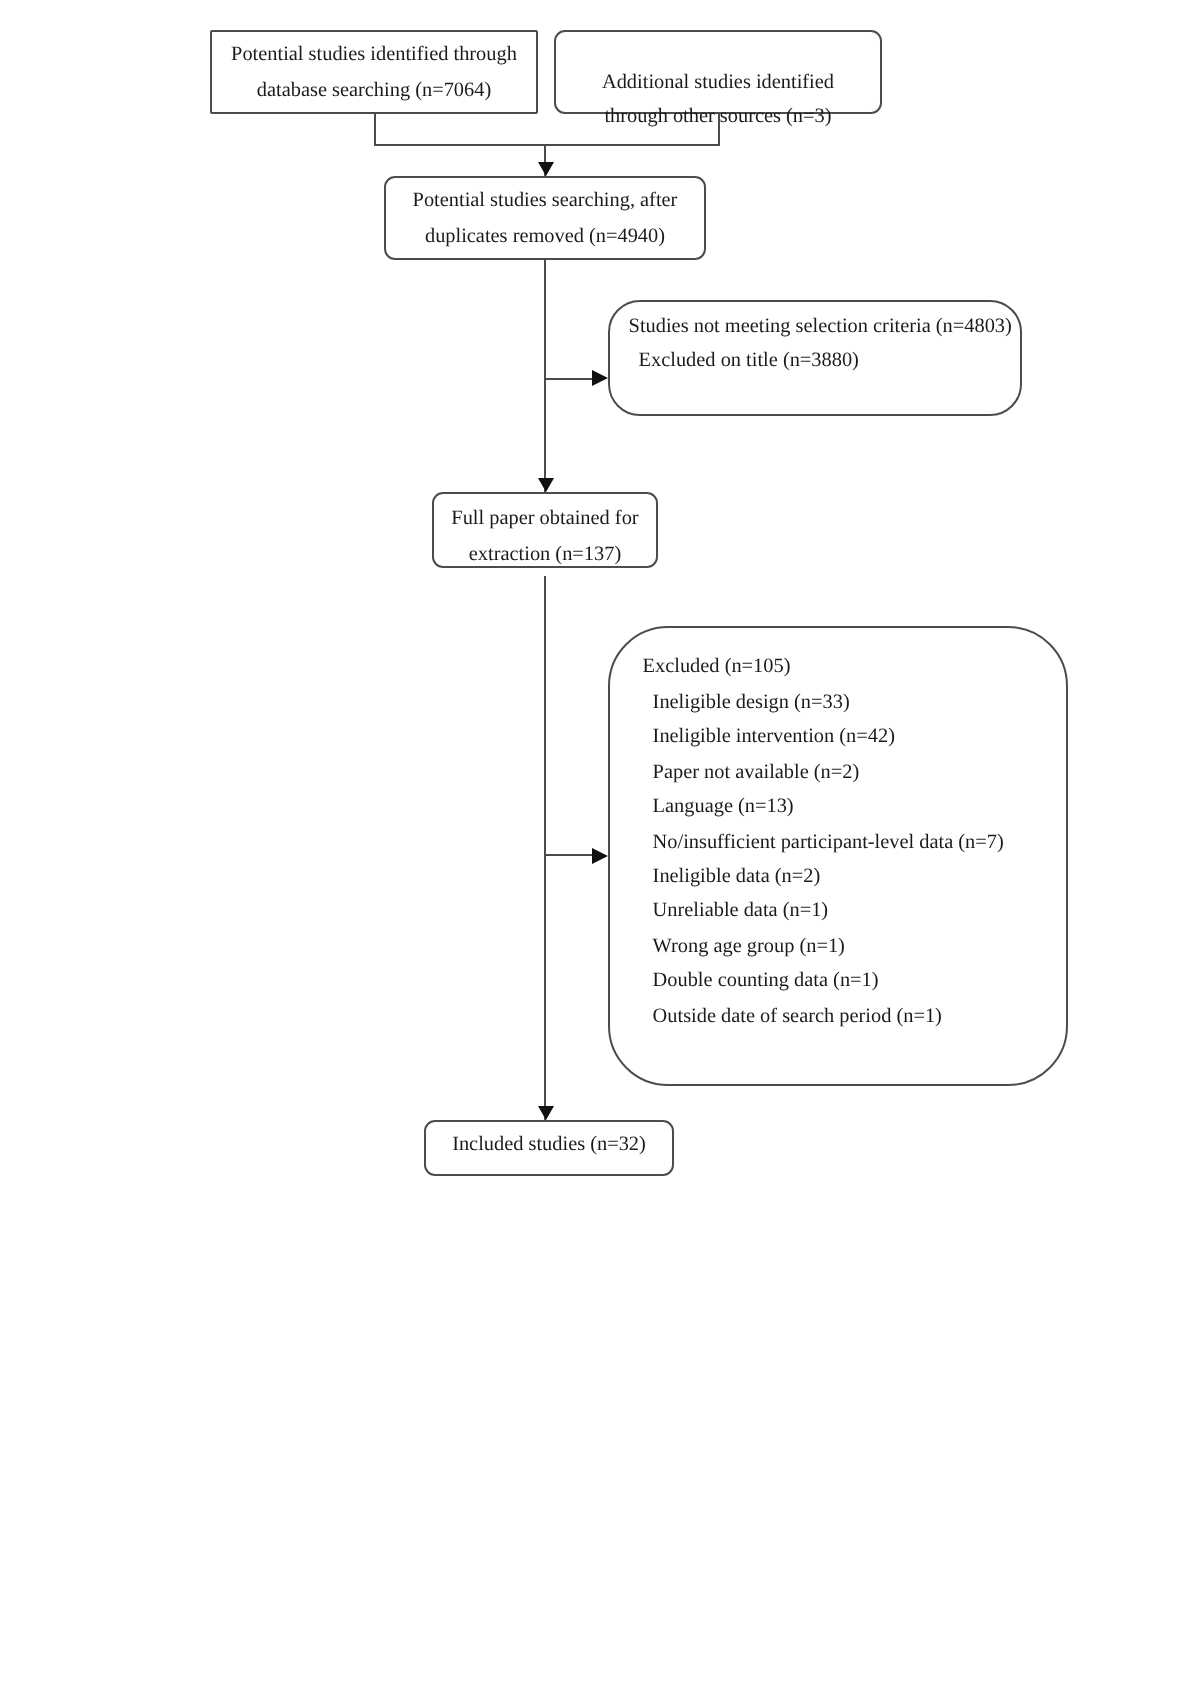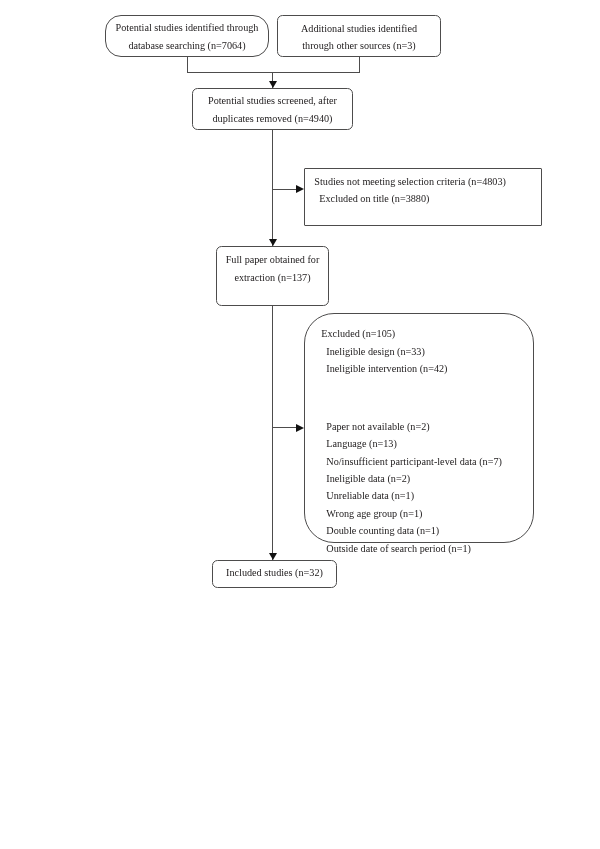--- a/index.html
+++ b/index.html
@@ -37,61 +37,61 @@
   <div class="line" style="left:272px;top:129px;width:1px;height:118px;"></div>
   <div class="line" style="left:272px;top:188.5px;width:25px;height:1px;"></div>
   <div class="arrow right" style="left:296px;top:185.2px;"></div>
   <div class="arrow down" style="left:268.8px;top:238.6px;"></div>
 
   <div class="line" style="left:272px;top:288px;width:1px;height:272px;"></div>
   <div class="line" style="left:272px;top:427px;width:25px;height:1px;"></div>
   <div class="arrow right" style="left:296px;top:423.6px;"></div>
   <div class="arrow down" style="left:268.8px;top:552.6px;"></div>
 
-  <div class="node center" style="left:105px;top:15px;width:164px;height:42px;border-radius:16px;">
+  <div class="node center" style="left:105px;top:15px;width:164px;height:42px;border-radius:1px;">
     <div class="txt" style="top:3.3px;line-height:17.4px;">
       <div>Potential studies identified through</div>
       <div>database searching (n=7064)</div>
     </div>
   </div>
 
   <div class="node center" style="left:277px;top:15px;width:164px;height:42px;border-radius:5.5px;">
-    <div class="txt" style="top:4px;line-height:17.4px;">
+    <div class="txt" style="top:17px;line-height:17.4px;">
       <div>Additional studies identified</div>
       <div>through other sources (n=3)</div>
     </div>
   </div>
 
   <div class="node center" style="left:192px;top:88px;width:161px;height:42px;border-radius:5.5px;">
     <div class="txt" style="top:3.3px;line-height:17.4px;">
-      <div>Potential studies screened, after</div>
+      <div>Potential studies searching, after</div>
       <div>duplicates removed (n=4940)</div>
     </div>
   </div>
 
-  <div class="node left" style="left:304px;top:168px;width:238px;height:58px;border-radius:1px;">
+  <div class="node left" style="left:304px;top:150px;width:207px;height:58px;border-radius:16px;">
     <div class="txt" style="top:4.1px;left:9.3px;line-height:17.25px;">
       <div>Studies not meeting selection criteria (n=4803)</div>
       <div style="padding-left:5px;">Excluded on title (n=3880)</div>
     </div>
   </div>
 
-  <div class="node center" style="left:216px;top:246px;width:113px;height:60px;border-radius:5.5px;">
+  <div class="node center" style="left:216px;top:246px;width:113px;height:38px;border-radius:5.5px;">
     <div class="txt" style="top:4.3px;line-height:17.4px;">
       <div>Full paper obtained for</div>
       <div>extraction (n=137)</div>
     </div>
   </div>
 
   <div class="node left" style="left:304px;top:313px;width:230px;height:230px;border-radius:30px;">
     <div class="txt" style="top:11.4px;left:16.3px;line-height:17.43px;">
       <div>Excluded (n=105)</div>
       <div style="padding-left:5px;">Ineligible design (n=33)</div>
       <div style="padding-left:5px;">Ineligible intervention (n=42)</div>
-      <div style="padding-left:5px;margin-top:40px;">Paper not available (n=2)</div>
+      <div style="padding-left:5px;">Paper not available (n=2)</div>
       <div style="padding-left:5px;">Language (n=13)</div>
       <div style="padding-left:5px;">No/insufficient participant-level data (n=7)</div>
       <div style="padding-left:5px;">Ineligible data (n=2)</div>
       <div style="padding-left:5px;">Unreliable data (n=1)</div>
       <div style="padding-left:5px;">Wrong age group (n=1)</div>
       <div style="padding-left:5px;">Double counting data (n=1)</div>
       <div style="padding-left:5px;">Outside date of search period (n=1)</div>
     </div>
   </div>
 

